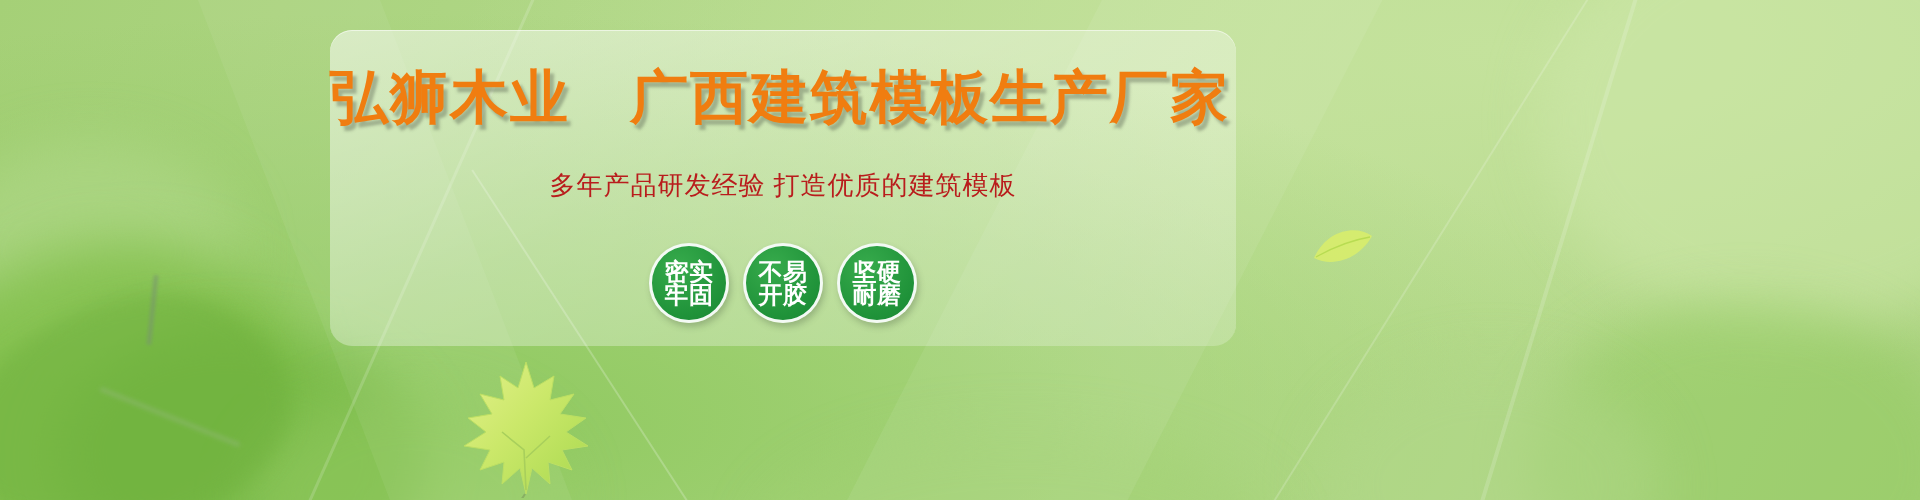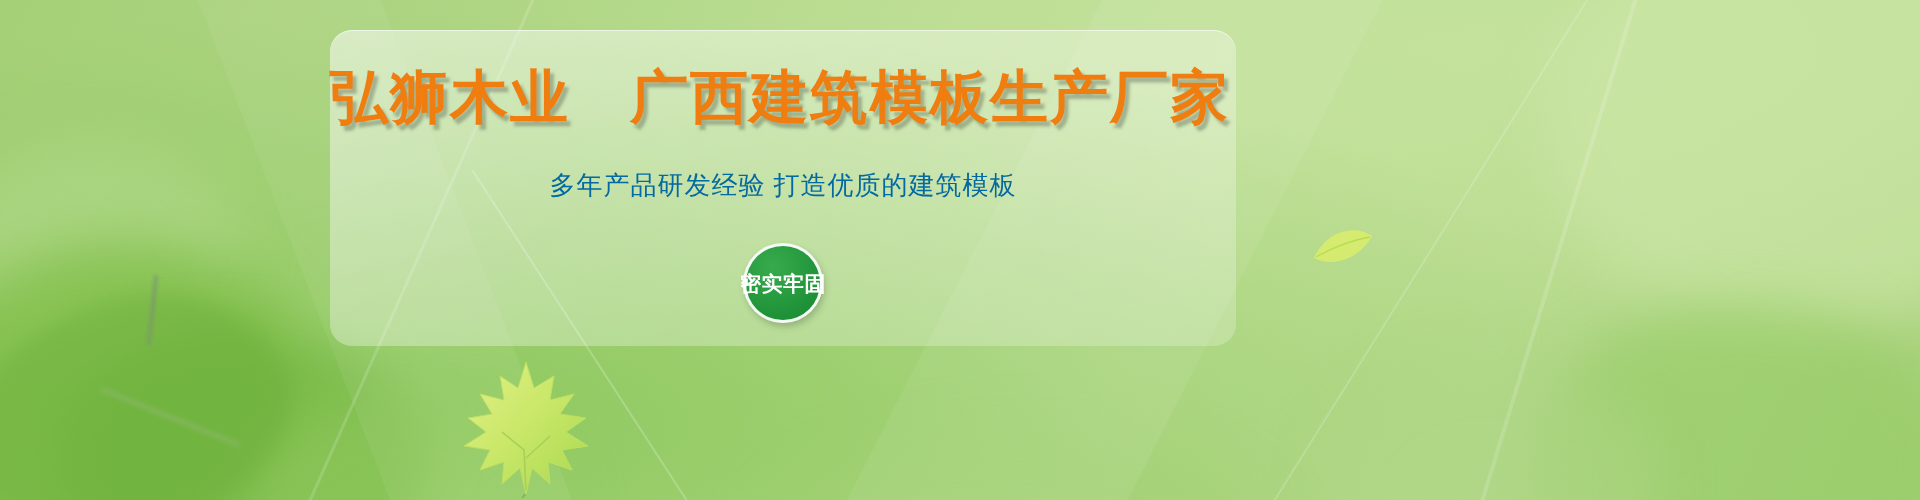--- a/index.html
+++ b/index.html
@@ -74,35 +74,35 @@
     font-size:58px; line-height:70px; font-weight:bold;
     color:#f07d10;
     letter-spacing:2px;
     white-space:pre;
     text-shadow:4px 5px 3px rgba(90,100,80,.42);
   }
   .subtitle{
     position:absolute; left:330px; top:168px; width:906px;
     text-align:center;
     font-size:26px; line-height:34px; font-weight:normal;
-    color:#0369a1;
+    color:#b91c1c;
     letter-spacing:1px;
   }
 
   
   .badges{
     position:absolute; left:330px; top:233px; width:906px; height:100px;
     display:flex; align-items:center; justify-content:center; gap:14px;
   }
   .badge{
     position:relative;
     width:80px; height:80px; border-radius:50%;
-    display:flex; flex-direction:row;
+    display:flex; flex-direction:column;
     align-items:center; justify-content:center;
-    color:#fff; font-size:21px; font-weight:bold; line-height:23px;
+    color:#fff; font-size:24px; font-weight:bold; line-height:23px;
     letter-spacing:.5px;
     border:3px solid rgba(255,255,255,.95);
     box-shadow:2px 4px 6px rgba(70,90,60,.30);
     flex:0 0 auto;
   }
   .badge.green{ background:radial-gradient(circle at 36% 28%, #37ab4c 0%, #1f9239 70%, #1a8532 100%); }
   .badge.red  { background:radial-gradient(circle at 36% 28%, #e2471d 0%, #d2330d 70%, #c32d0a 100%); }
   .badge span{ display:block; white-space:nowrap; }
 
   
@@ -140,20 +140,28 @@
   <div class="panel"></div>
 
   <div class="title">弘狮木业　广西建筑模板生产厂家</div>
   <div class="subtitle">多年产品研发经验  打造优质的建筑模板</div>
 
   <div class="badges" id="badge-row">
       <div class="badge green">
         <span>密实</span>
         <span>牢固</span>
       </div>
+      <div class="badge green">
+        <span>不易</span>
+        <span>开胶</span>
+      </div>
+      <div class="badge green">
+        <span>坚硬</span>
+        <span>耐磨</span>
+      </div>
     </div>
 
   <svg class="maple" viewBox="0 0 130 140" aria-hidden="true">
     <defs>
       <linearGradient id="lg" x1="0" y1="0" x2="1" y2="1">
         <stop offset="0%" stop-color="#e3f08a"></stop>
         <stop offset="45%" stop-color="#cbe86a"></stop>
         <stop offset="100%" stop-color="#a9d94f"></stop>
       </linearGradient>
     </defs>

